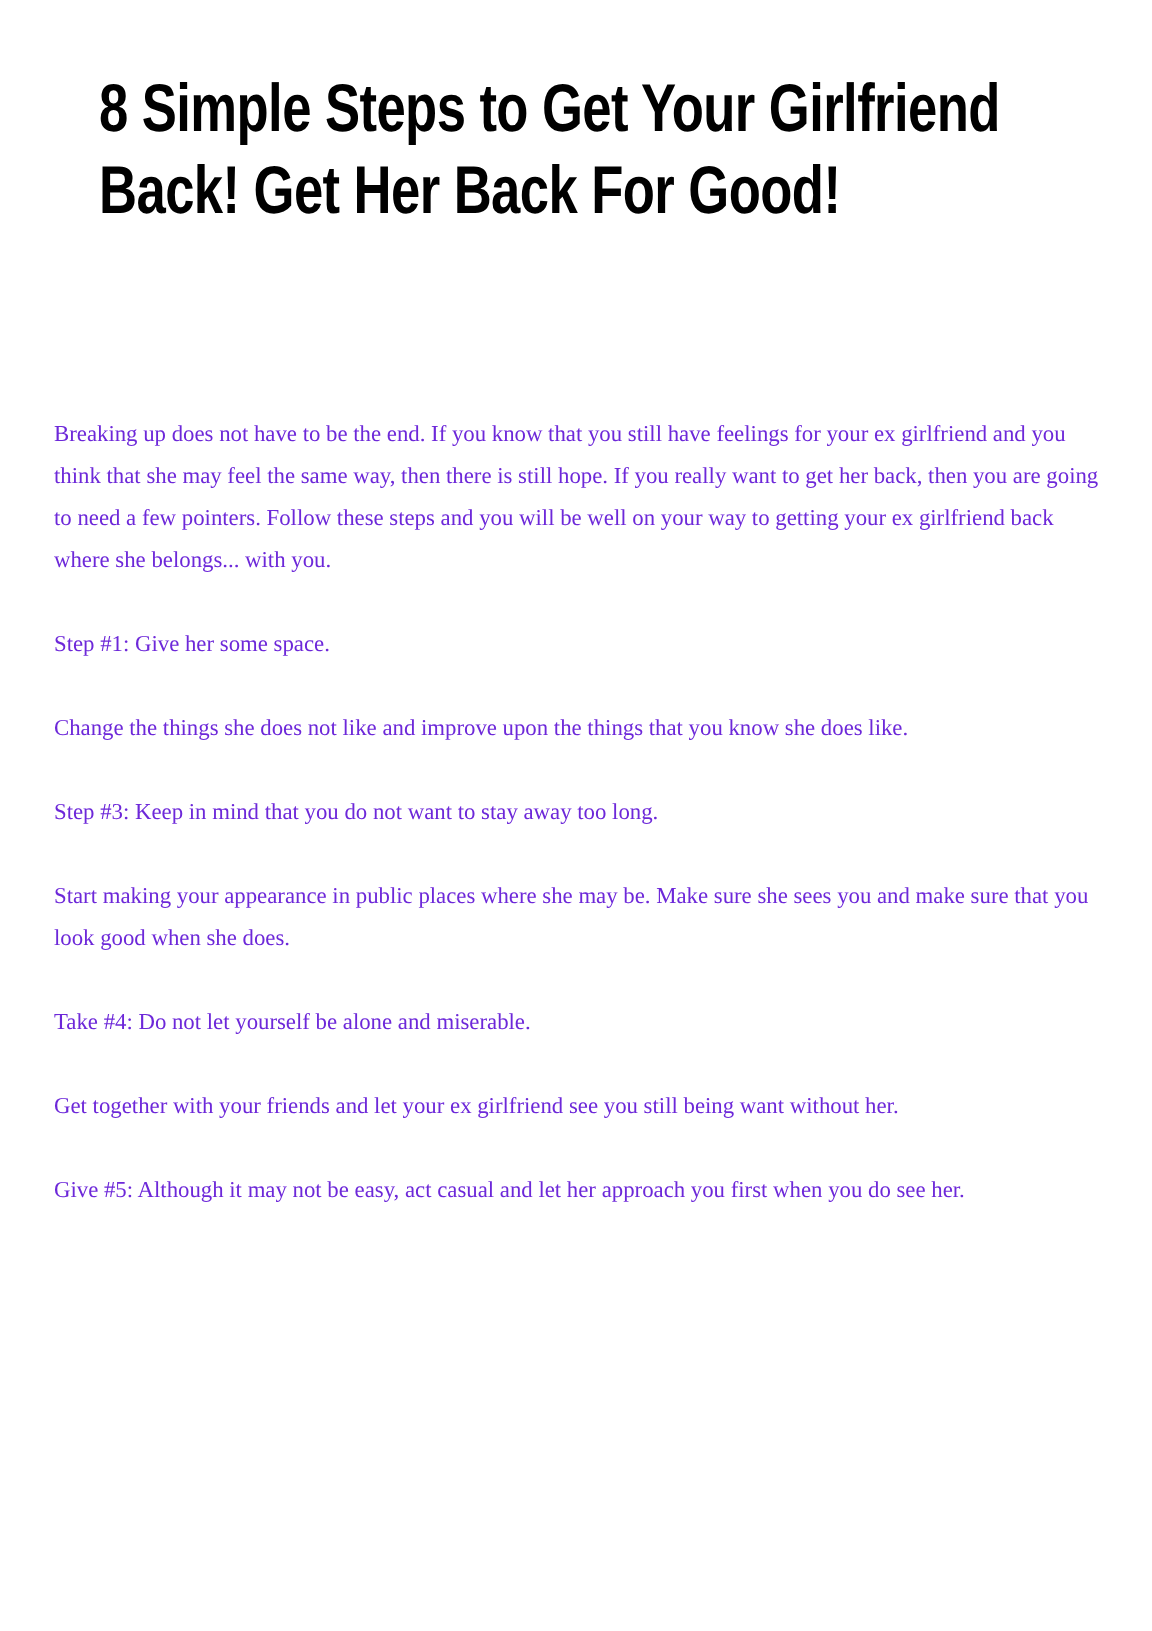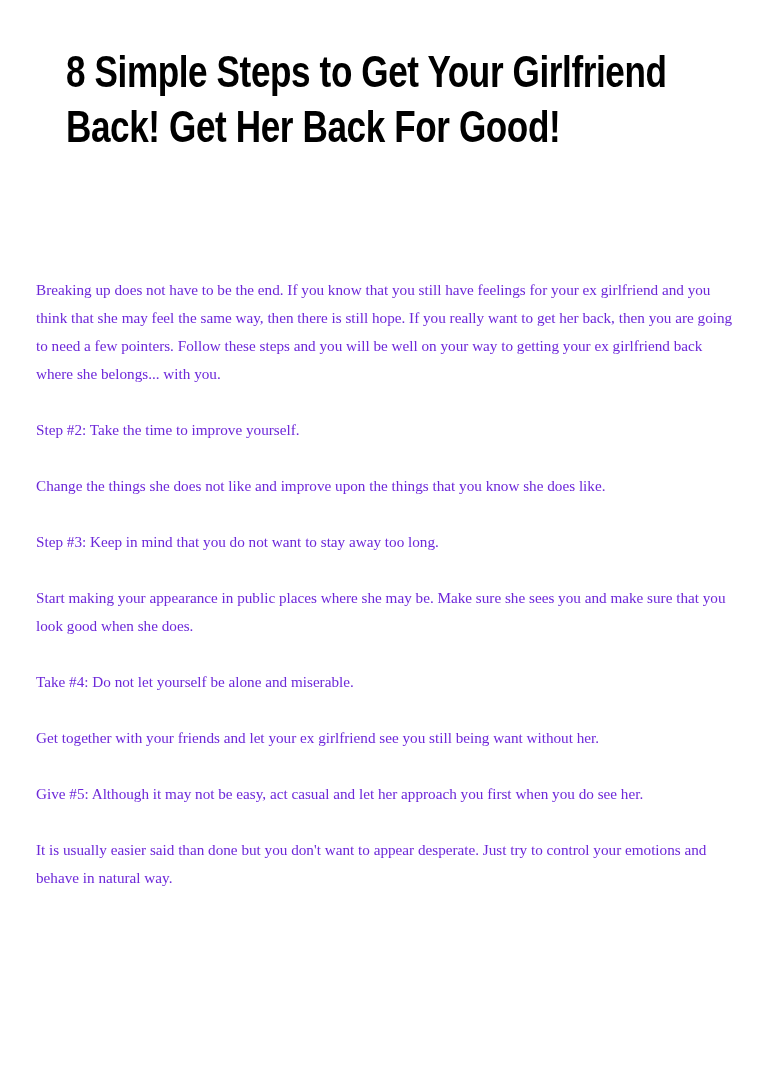--- a/index.html
+++ b/index.html
@@ -51,22 +51,21 @@
     }
   </style>
 </head>
 <body>
 
 <div class="page">
   <h1 class="title">8 Simple Steps to Get Your Girlfriend Back! Get Her Back For Good!</h1>
 
   <div class="content">
     <p>Breaking up does not have to be the end. If you know that you still have feelings for your ex girlfriend and you think that she may feel the same way, then there is still hope. If you really want to get her back, then you are going to need a few pointers. Follow these steps and you will be well on your way to getting your ex girlfriend back where she belongs... with you.</p>
-    <p>Step #2: Take the time to improve yourself.</p>
+    <p>Step #1: Give her some space.</p>
     <p>Change the things she does not like and improve upon the things that you know she does like.</p>
     <p>Step #3: Keep in mind that you do not want to stay away too long.</p>
     <p>Start making your appearance in public places where she may be. Make sure she sees you and make sure that you look good when she does.</p>
     <p>Take #4: Do not let yourself be alone and miserable.</p>
     <p>Get together with your friends and let your ex girlfriend see you still being want without her.</p>
     <p>Give #5: Although it may not be easy, act casual and let her approach you first when you do see her.</p>
-    <p>It is usually easier said than done but you don't want to appear desperate. Just try to control your emotions and behave in natural way.</p>
   </div>
 </div>
 
 </body></html>

